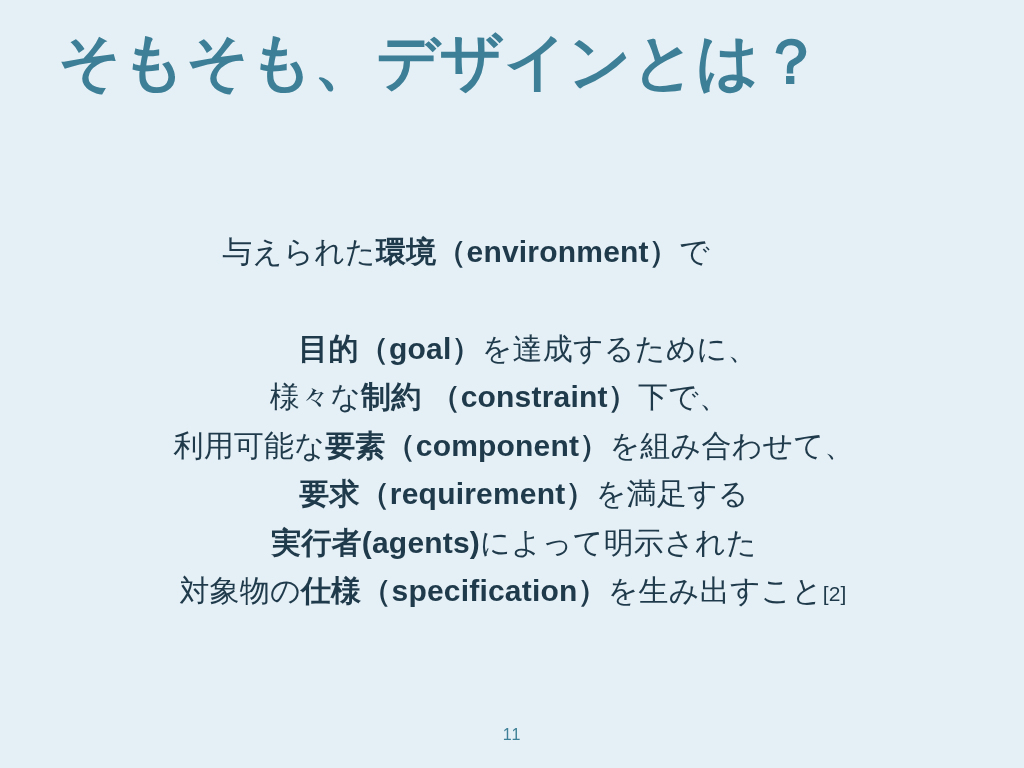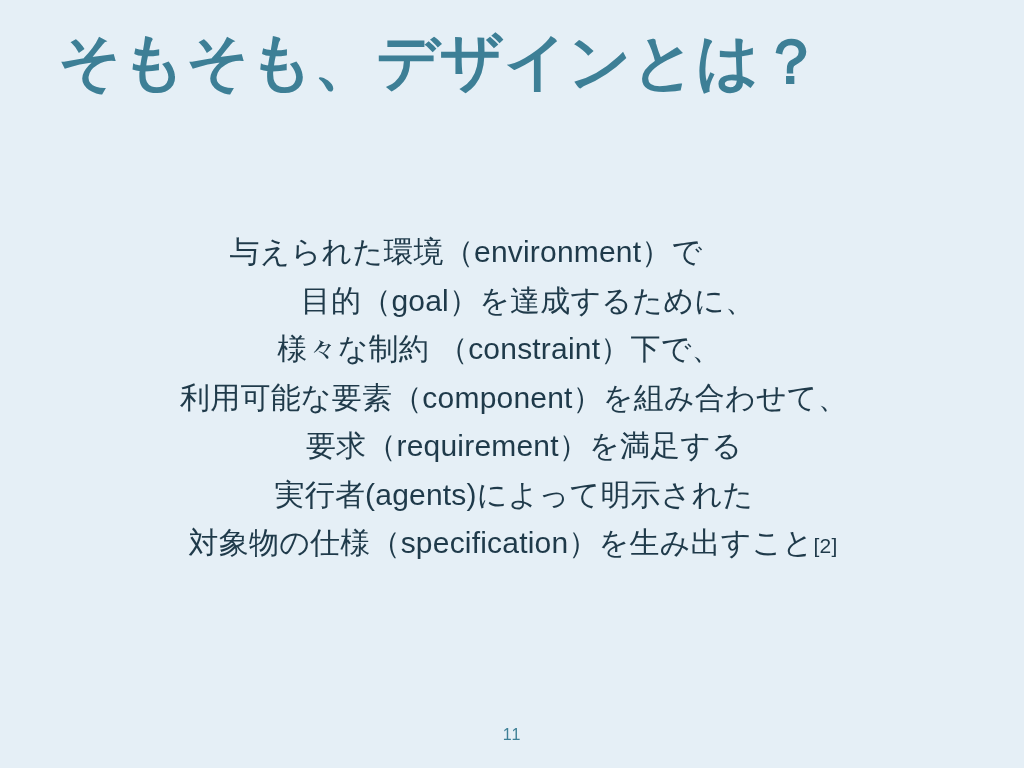--- a/index.html
+++ b/index.html
@@ -40,29 +40,29 @@
   }
   .body-line {
     font-size: 30px;
     line-height: 48.5px;
     color: #1f3a4a;
     white-space: nowrap;
     letter-spacing: 0.2px;
   }
   
   .ln-1 { padding-right: 92px; }
-  .ln-2 { padding-left: 32px; }
+  .ln-2 { padding-left: 32px; margin-top: 48px; }
   .ln-3 { padding-right: 52px; padding-left: 27px; }
   .ln-4 { padding-left: 4px; }
   .ln-5 { padding-left: 24px; }
   .ln-6 { padding-left: 4px; }
   .ln-7 { padding-left: 2px; }
 
   .kw {
-    font-weight: normal;
+    font-weight: bold;
   }
   .gap {
     display: inline-block;
     width: 9px;
   }
   .cite {
     font-size: 21px;
     vertical-align: baseline;
   }
   .page-number {

